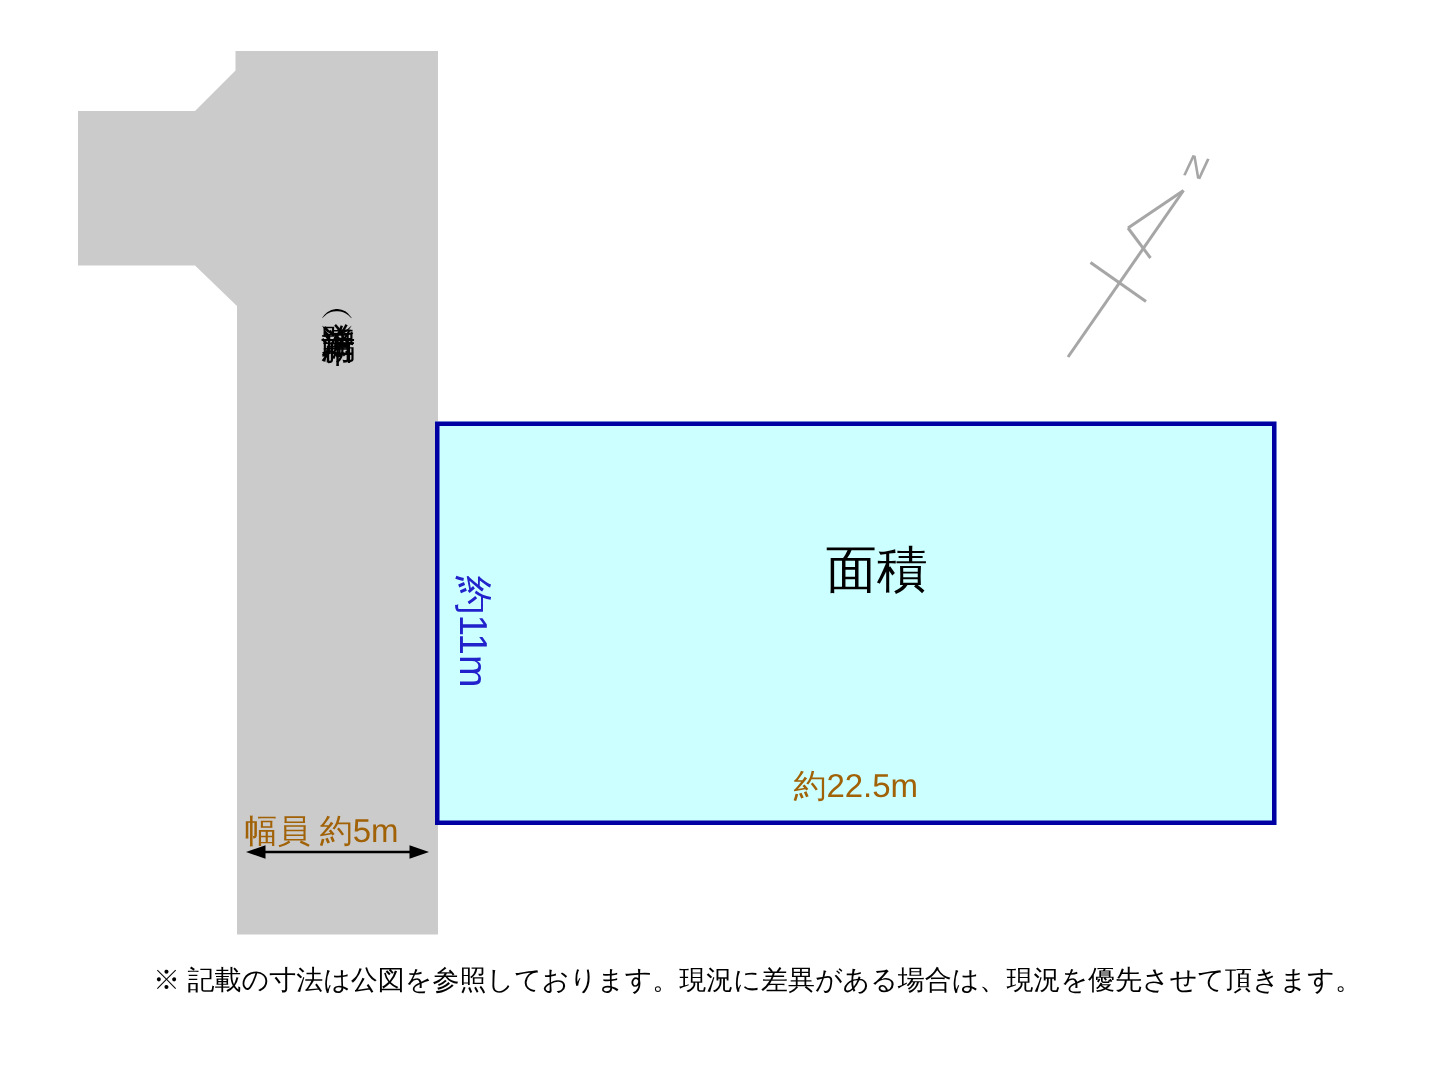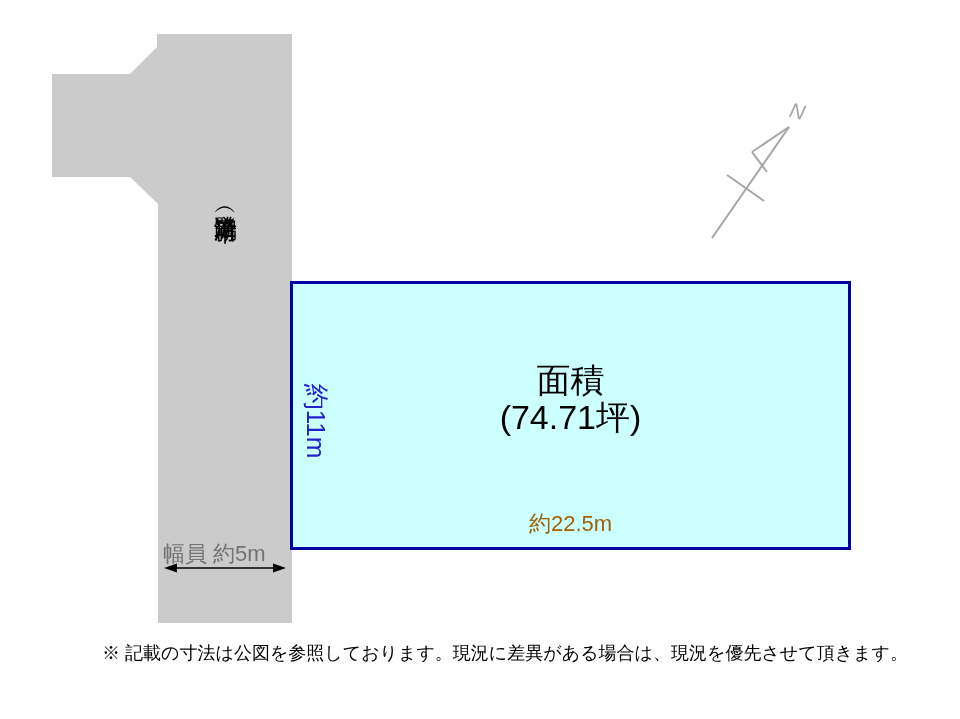--- a/index.html
+++ b/index.html
@@ -24,38 +24,38 @@
     color: #000000;
     letter-spacing: 1px;
     white-space: nowrap;
   }
 
   
   .road-width-label {
     left: 163px;
     top: 539px;
     font-size: 22px;
-    color: #737373;
+    color: #a16207;
     white-space: nowrap;
   }
 
   
   .parcel {
     left: 290px;
     top: 281px;
     width: 561px;
     height: 269px;
     background: #ccffff;
     border: 3px solid #0000a2;
     box-sizing: border-box;
   }
 
   
   .area-block {
-    left: 290px;
+    left: 304px;
     top: 362px;
     width: 561px;
     text-align: center;
     font-size: 34px;
     line-height: 37px;
     color: #000000;
   }
 
   
   .parcel-width-label {
@@ -115,21 +115,20 @@
   </svg>
 
   <div class="abs road-label">道路（新潟市）</div>
 
   <div class="abs parcel"></div>
 
   <div class="abs parcel-depth-label">約11m</div>
 
   <div class="abs area-block">
     <div>面積</div>
-    <div>(74.71坪)</div>
   </div>
 
   <div class="abs parcel-width-label">約22.5m</div>
 
   <div class="abs road-width-label">幅員 約5m</div>
   <svg class="abs" style="left:162px; top:560px;" width="126" height="16">
     <line x1="12" y1="8" x2="114" y2="8" stroke="#000000" stroke-width="1.6"></line>
     <polygon points="2,8 15,3.5 15,12.5" fill="#000000"></polygon>
     <polygon points="124,8 111,3.5 111,12.5" fill="#000000"></polygon>
   </svg>

